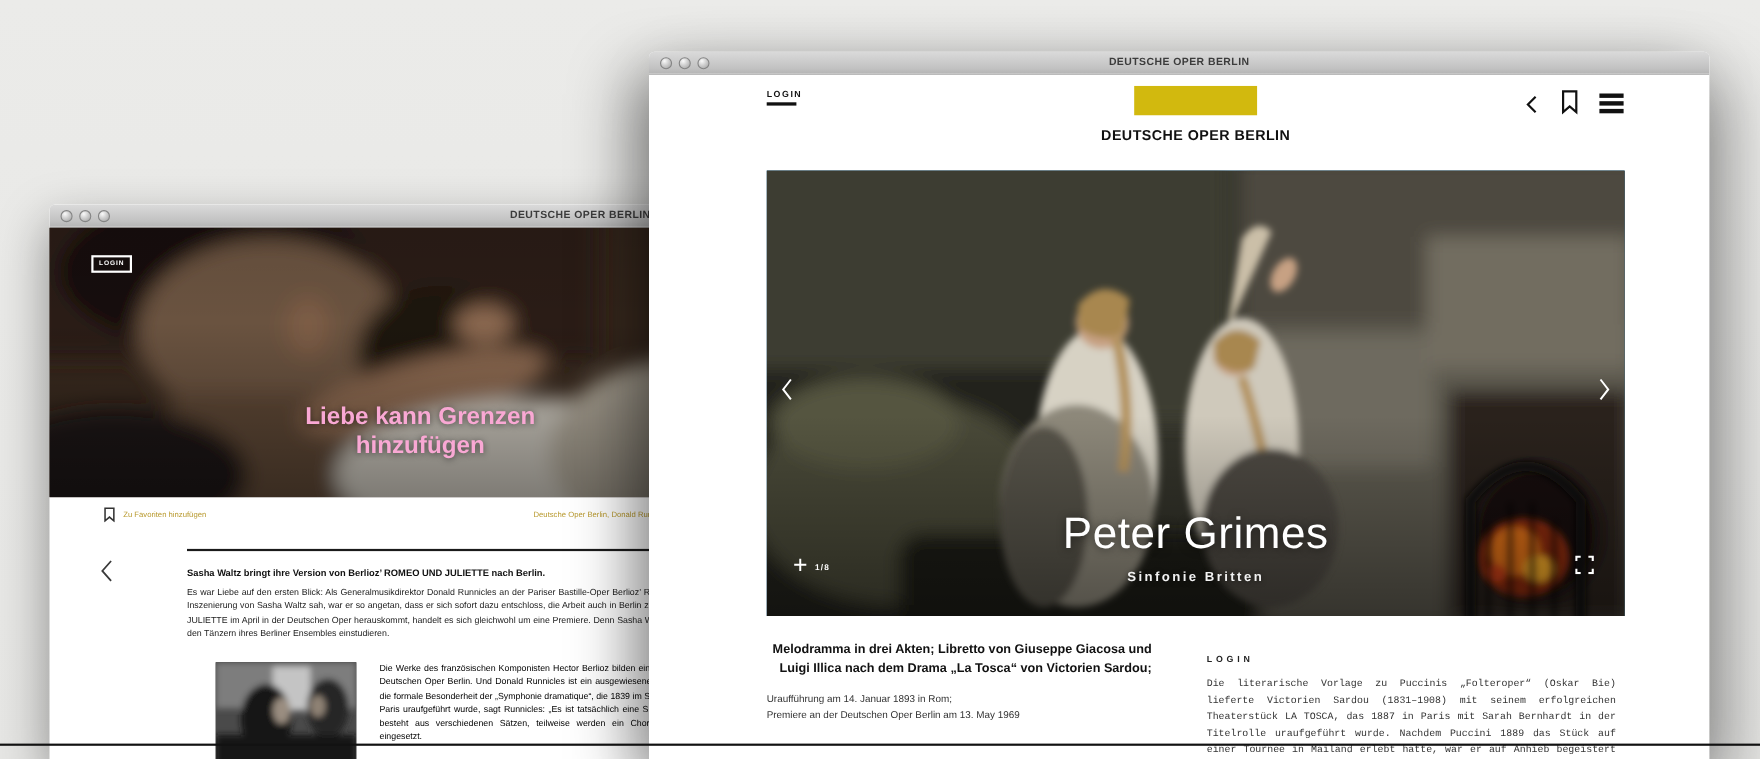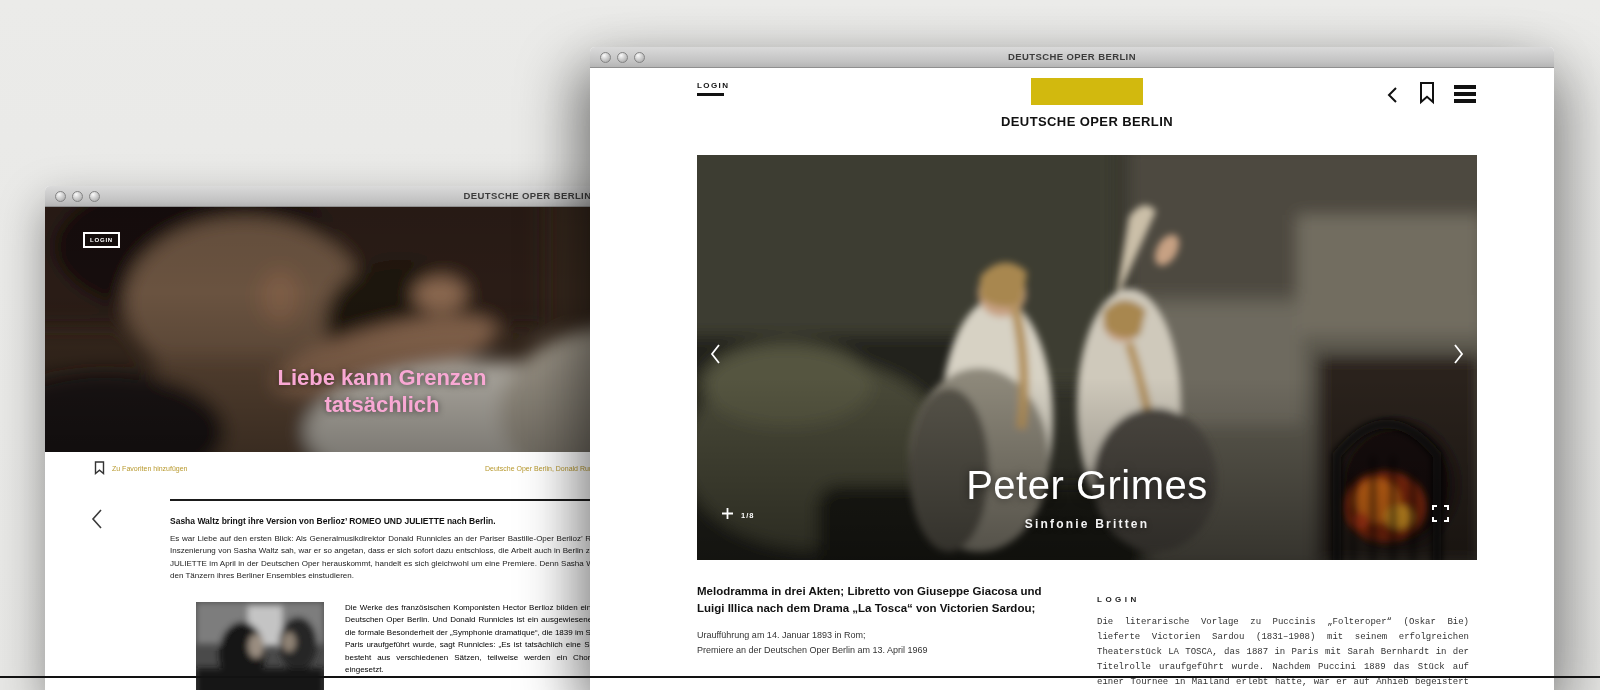--- a/index.html
+++ b/index.html
@@ -69,21 +69,21 @@
                    font-size:40px; font-weight:400; letter-spacing:.5px; text-shadow:0 1px 8px rgba(0,0,0,.5); }
   .fw-hero-sub { position:absolute; left:0; right:0; top:362px; text-align:center; color:#f2f2f2;
                  font-size:12px; font-weight:bold; letter-spacing:2.2px; text-shadow:0 1px 5px rgba(0,0,0,.5); }
   .fw-chevron-left  { position:absolute; left:12px;  top:188px; }
   .fw-chevron-right { position:absolute; right:12px; top:188px; }
   .fw-counter { position:absolute; left:24px; top:352px; display:flex; align-items:center; color:#fff; }
   .fw-counter .num { font-size:7.5px; font-weight:bold; letter-spacing:1px; margin-left:7px; margin-top:3px; }
   .fw-fullscreen { position:absolute; right:28px; top:350px; }
 
   .fw-details { position:absolute; left:107px; top:536px; width:350px; }
-  .fw-heading { font-size:11.5px; font-weight:bold; line-height:16.5px; color:#111; }
+  .fw-heading { font-size:11.5px; font-weight:bold; line-height:16.5px; color:#111;text-align:right; }
   .fw-meta { margin-top:12px; font-size:9px; line-height:14.5px; color:#333; }
   .fw-inhalt { position:absolute; left:507px; top:548px; width:372px; }
   .fw-inhalt .label { font-size:8px; font-weight:bold; letter-spacing:3.5px; color:#222; }
   .fw-inhalt .text { margin-top:11px; font-size:9px; line-height:15px; color:#333; text-align:justify;font-family:Liberation Mono, monospace; }
 
   #bottom-edge { position:absolute; left:0; top:676px; width:1600px; height:2px; background:#121212; z-index:10; }
 </style>
 </head>
 <body>
 
@@ -123,21 +123,21 @@
           <ellipse cx="450" cy="225" rx="190" ry="70" fill="#ccc7bd"></ellipse>
           <ellipse cx="575" cy="205" rx="120" ry="85" fill="#b0a899"></ellipse>
           <ellipse cx="60" cy="225" rx="120" ry="60" fill="#1f1812"></ellipse>
           <ellipse cx="760" cy="120" rx="150" ry="110" fill="#33261c"></ellipse>
         </g>
       </svg>
       <div class="scrim"></div>
       <div class="bw-login">LOGIN</div>
       <div class="bw-headline">
         <span>Liebe kann Grenzen</span><br>
-        <span>tatsächlich</span>
+        <span>hinzufügen</span>
       </div>
     </div>
 
     <div class="bw-fav-icon">
       <svg width="11" height="14" viewBox="0 0 11 14">
           <path d="M1.5 1 h8 v11.5 l-4 -3.4 l-4 3.4 z" fill="none" stroke="#333" stroke-width="1.4"></path>
         </svg>
     </div>
     <div class="bw-fav-label">Zu Favoriten hinzufügen</div>
     <div class="bw-tags">Deutsche Oper Berlin, Donald Runnicles</div>
@@ -296,21 +296,21 @@
             <path d="M16 12 V16 H12"></path>
             <path d="M5 16 H1 V12"></path>
         </svg>
       </div>
     </div>
 
     <div class="fw-details">
       <div class="fw-heading">Melodramma in drei Akten; Libretto von Giuseppe Giacosa und Luigi Illica nach dem Drama „La Tosca“ von Victorien Sardou;</div>
       <div class="fw-meta">
         <div>Uraufführung am 14. Januar 1893 in Rom;</div>
-        <div>Premiere an der Deutschen Oper Berlin am 13. April 1969</div>
+        <div>Premiere an der Deutschen Oper Berlin am 13. May 1969</div>
       </div>
     </div>
 
     <div class="fw-inhalt">
       <div class="label">LOGIN</div>
       <div class="text">Die literarische Vorlage zu Puccinis „Folteroper“ (Oskar Bie) lieferte Victorien Sardou (1831–1908) mit seinem erfolgreichen Theaterstück LA TOSCA, das 1887 in Paris mit Sarah Bernhardt in der Titelrolle uraufgeführt wurde. Nachdem Puccini 1889 das Stück auf einer Tournee in Mailand erlebt hatte, war er auf Anhieb begeistert von dem Stoff. Aber der</div>
     </div>
   </div>
 
   <div id="bottom-edge"></div>

